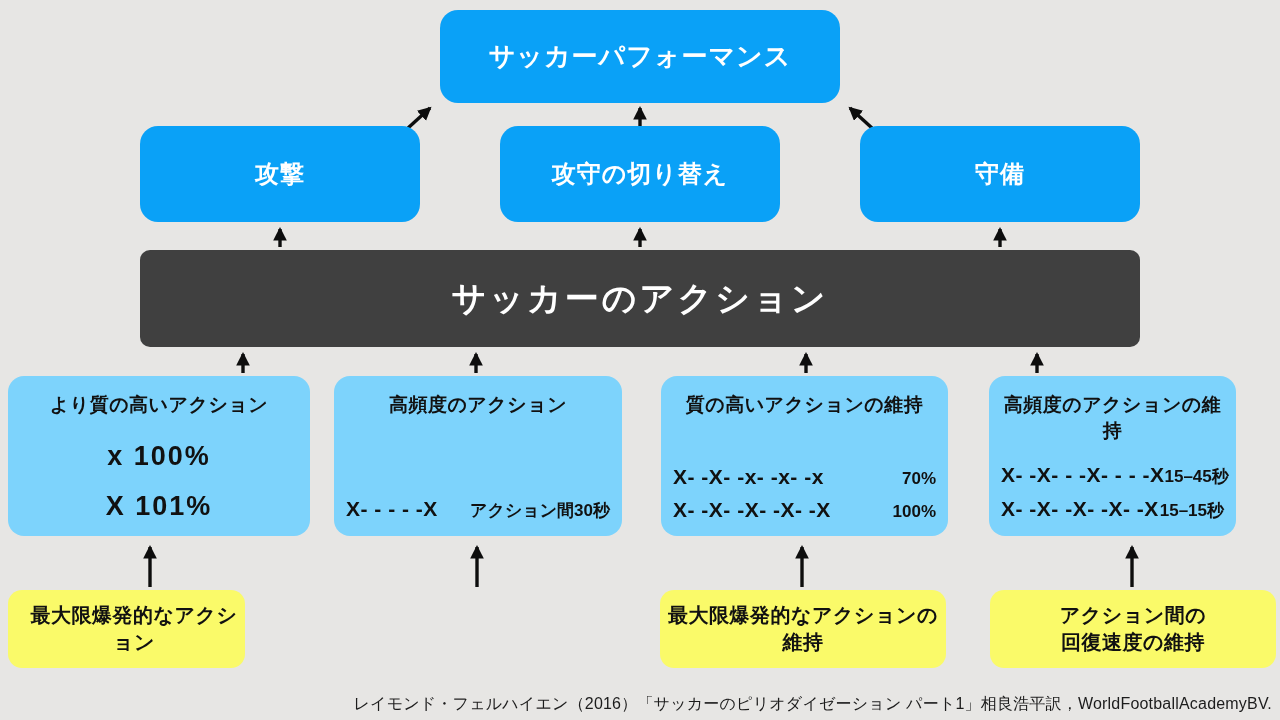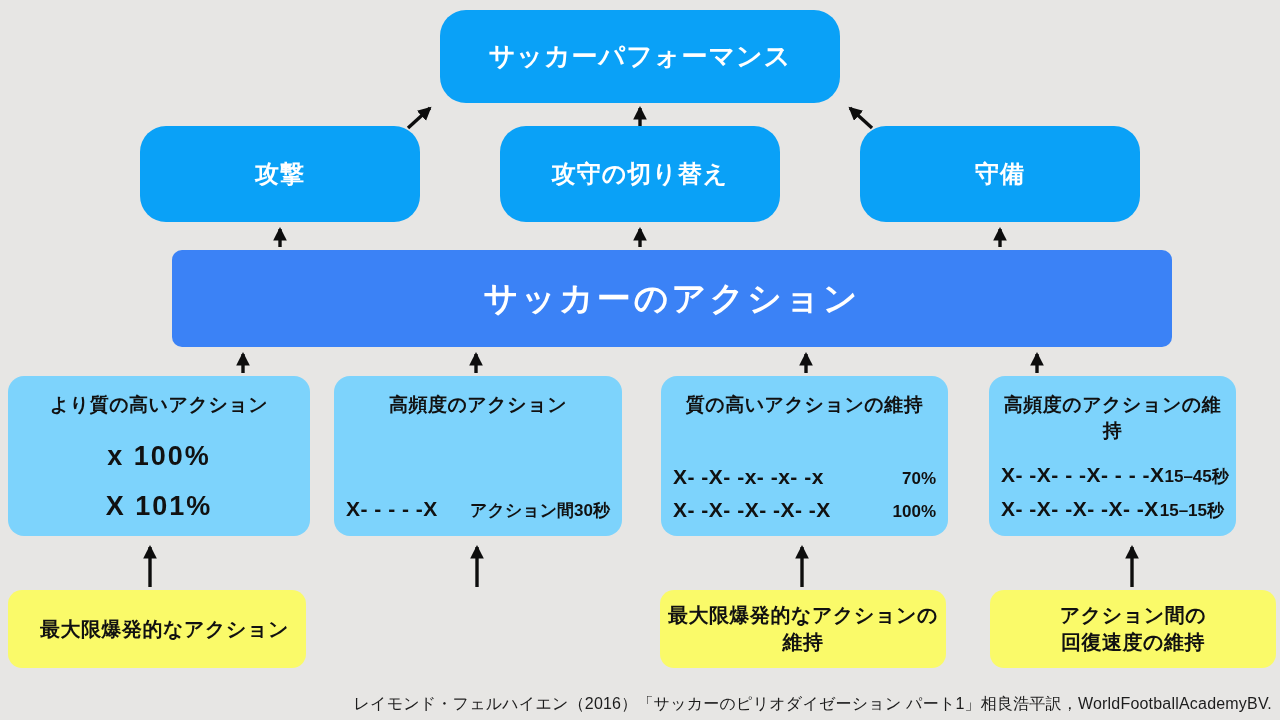--- a/index.html
+++ b/index.html
@@ -9,22 +9,22 @@
     font-family: "Liberation Sans", "DejaVu Sans", sans-serif;
     position: relative;
   }
   .stage { position: absolute; inset: 0; width: 1280px; height: 720px; }
   .arrows { position: absolute; inset: 0; width: 1280px; height: 720px; pointer-events: none; }
 
   .node {
     position: absolute; display: flex; align-items: center; justify-content: center;
     box-sizing: border-box; text-align: center; font-weight: bold;
   }
-  .blue  { background: #0aa1f7; color: #ffffff; border-radius: 26px; }
-  .red   { background: #3b82f6; color: #ffffff; border-radius: 10px; margin-left: 32px; }
+  .blue  { background: #0aa1f7; color: #ffffff; border-radius: 18px; }
+  .red   { background: #404040; color: #ffffff; border-radius: 10px; }
   .amber { background: #7dd3fc; color: #111111; border-radius: 16px; }
   .lemon { background: #fafa69; color: #111111; border-radius: 14px; }
 
   .top-node    { left: 440px; top: 10px;  width: 400px; height: 93px; font-size: 26px; letter-spacing: 1px; }
   .phase-node  { top: 126px; height: 96px; width: 280px; font-size: 24px; letter-spacing: 1px; }
   .phase-0 { left: 140px; }
   .phase-1 { left: 500px; }
   .phase-2 { left: 860px; }
   .action-node { left: 140px; top: 250px; width: 1000px; height: 97px; font-size: 34px; letter-spacing: 3px; }
 
@@ -43,21 +43,21 @@
   .cap-pattern { font-size: 21px; white-space: pre; letter-spacing: 0.5px; }
   .cap-label   { font-size: 17px; margin-left: auto; white-space: nowrap; }
   .cap-values  { display: flex; flex-direction: column; gap: 19px; align-items: center; width: 100%; }
   .cap-value   { font-size: 27px; letter-spacing: 2px; }
 
   .base-box {
     top: 590px; height: 78px;
     flex-direction: column; line-height: 1.35;
     font-size: 20px; letter-spacing: 0.5px;
   }
-  .base-0 { left: 8px;   width: 298px; padding-left: 15px; }
+  .base-0 { left: 8px;   width: 237px; padding-left: 15px; }
   .base-1 { left: 335px; width: 286px; }
   .base-2 { left: 660px; width: 286px; }
   .base-3 { left: 990px; width: 286px; }
 
   .citation {
     position: absolute; top: 694px; right: 8px;
     font-size: 16px; color: #1c1c1c; letter-spacing: 0.2px; white-space: nowrap;
   }
 </style>
 </head>

